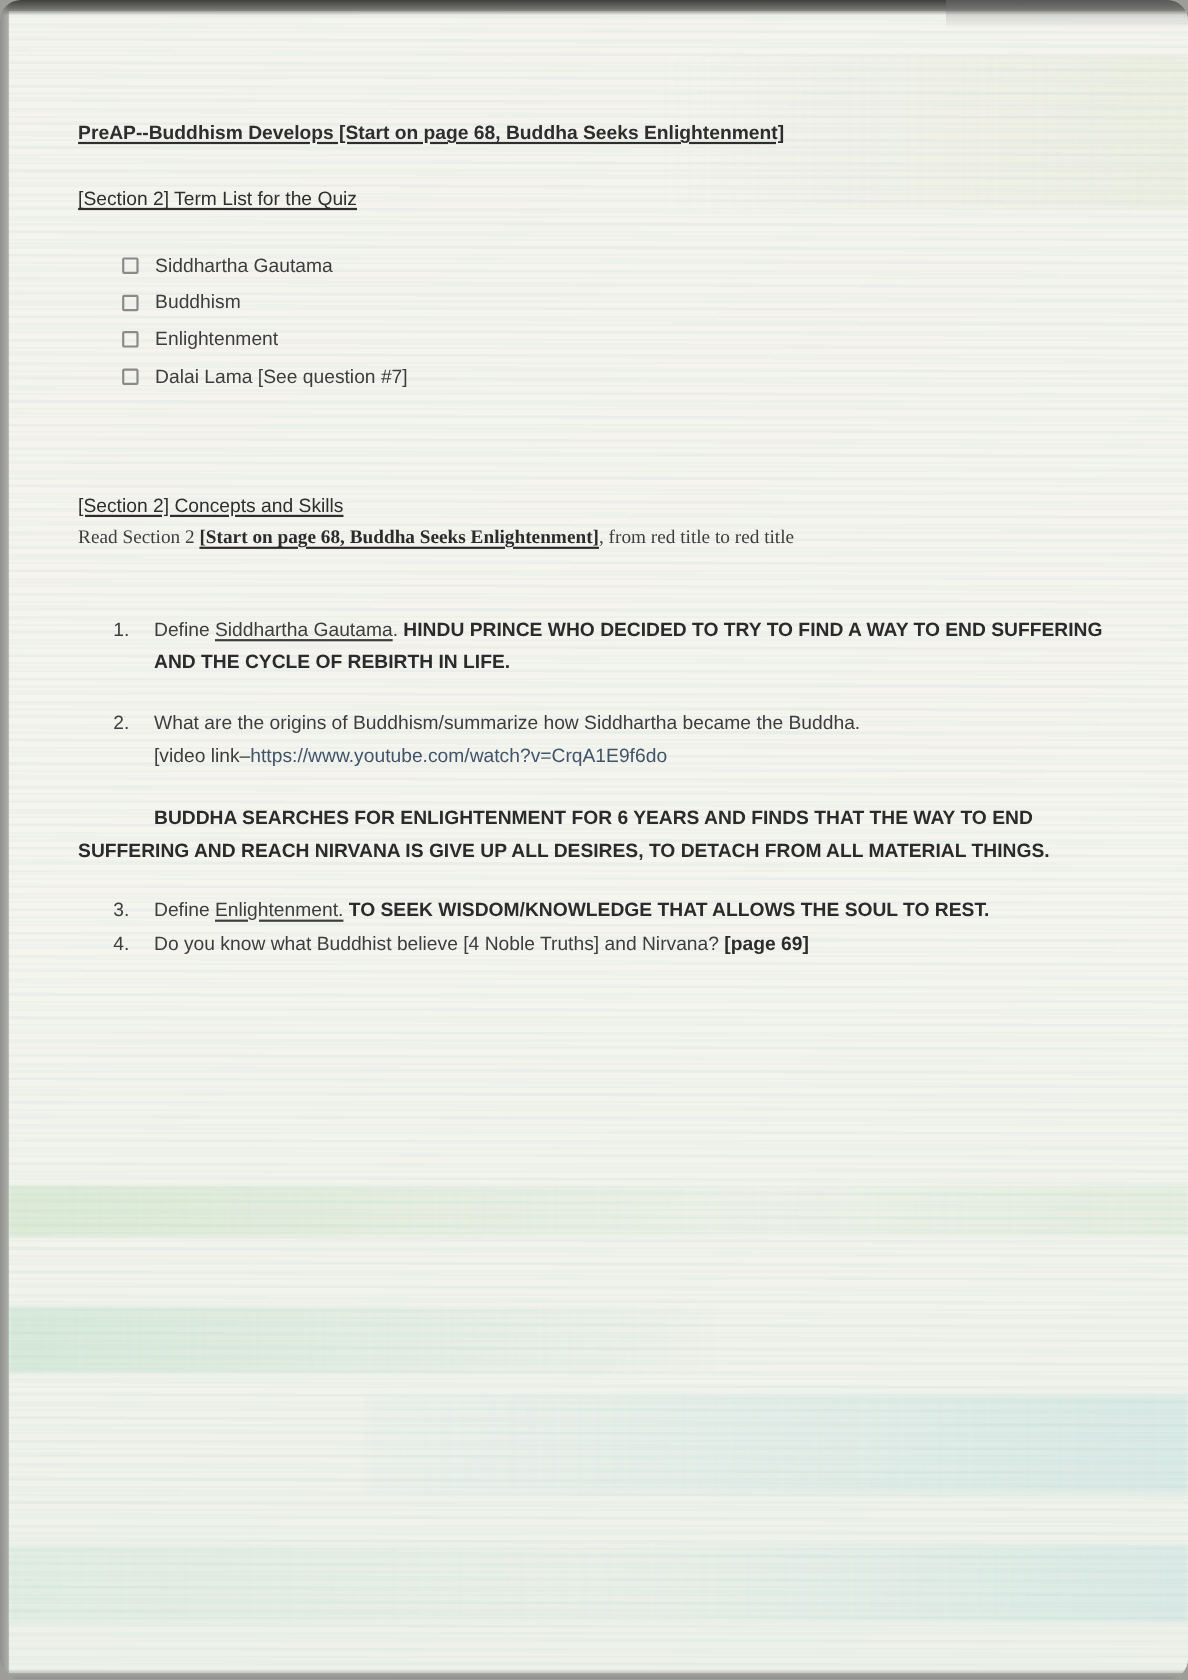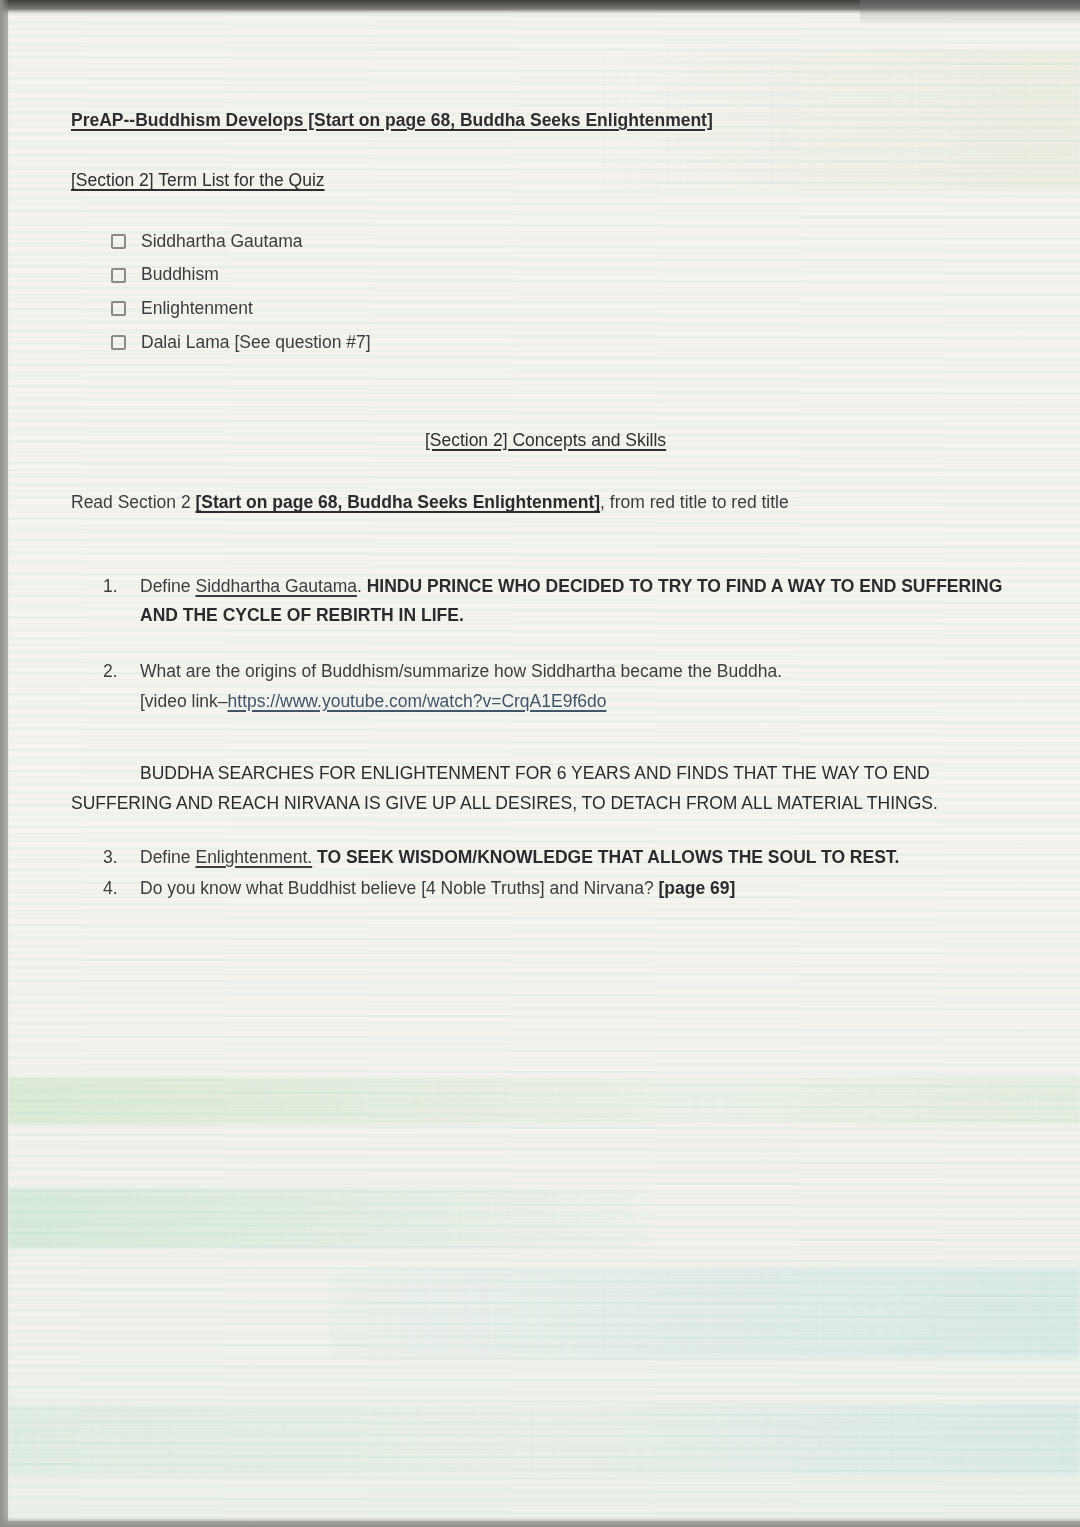--- a/index.html
+++ b/index.html
@@ -3,20 +3,21 @@
 <meta charset="utf-8">
 <style>
   html,body{margin:0;padding:0;background:#9d9d99;}
   .scan{
     position:relative;
     width:1080px;height:1527px;
     margin:0 auto;
     background:#b3b3af;
     overflow:hidden;
     font-family:"Liberation Sans","DejaVu Sans",sans-serif;
+    border-radius:19px;
   }
   .paper{
     position:absolute;
     left:8px;top:10px;right:0;bottom:6px;
     background:linear-gradient(180deg,#f4f3ee 0%,#f5f4ef 55%,#eef1ea 100%);
     color:#3d3d3d;
     font-size:17.5px;
     line-height:1.68;
   }
   .content{
@@ -38,37 +39,37 @@
   }
   .term-list{margin:31px 0 0 40px;}
   .term-item{display:flex;align-items:center;margin-bottom:4.2px;}
   .checkbox{
     width:15px;height:15px;flex:0 0 15px;
     border:2px solid #8a8a88;border-radius:2px;
     background:transparent;
     margin-right:15px;
     box-sizing:border-box;
   }
-  .heading-2{margin-top:69px;text-align:center;}
-  .read-line{margin-top:33px;color:#3d3d3d;}
+  .heading-2{margin-top:88px;}
+  .read-line{color:#3d3d3d;font-family:Liberation Serif, serif;}
   .questions{margin:54px 0 0 32px;}
   .question{display:flex;margin-top:0;}
   .q-num{flex:0 0 37px;color:#3d3d3d;}
   .q-body{flex:1;}
   .q2{margin-top:27px;}
   .q3{margin-top:25px;}
   .q4{margin-top:2px;}
   .answer-paragraph{
-    margin-top:43px;
+    margin-top:27px;
     text-indent:69px;
-    font-weight:normal;color:#2b2b2b;
+    font-weight:bold;color:#2b2b2b;
   }
   .link{
     color:#40546a;
-    text-decoration:underline;text-decoration-thickness:1.5px;text-underline-offset:3px;
+    text-decoration-thickness:1.5px;text-underline-offset:3px;
     cursor:pointer;
   }
   
   .stripes{
     position:absolute;inset:0;z-index:2;pointer-events:none;
     background:
       repeating-linear-gradient(0deg, rgba(150,200,180,0.07) 0 2px, rgba(255,255,255,0) 2px 7px),
       repeating-linear-gradient(0.4deg, rgba(130,190,200,0.05) 0 3px, rgba(255,255,255,0) 3px 11px);
   }
   .band{position:absolute;z-index:1;pointer-events:none;filter:blur(2px);}

